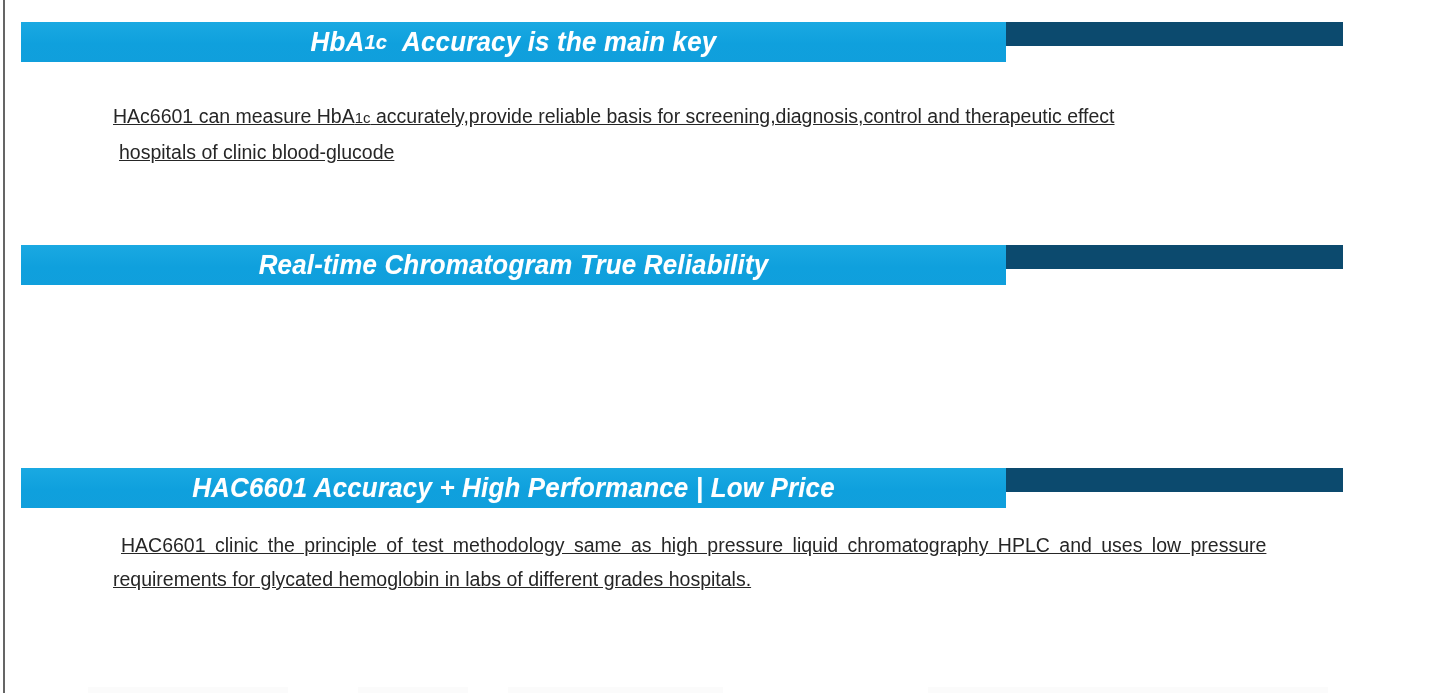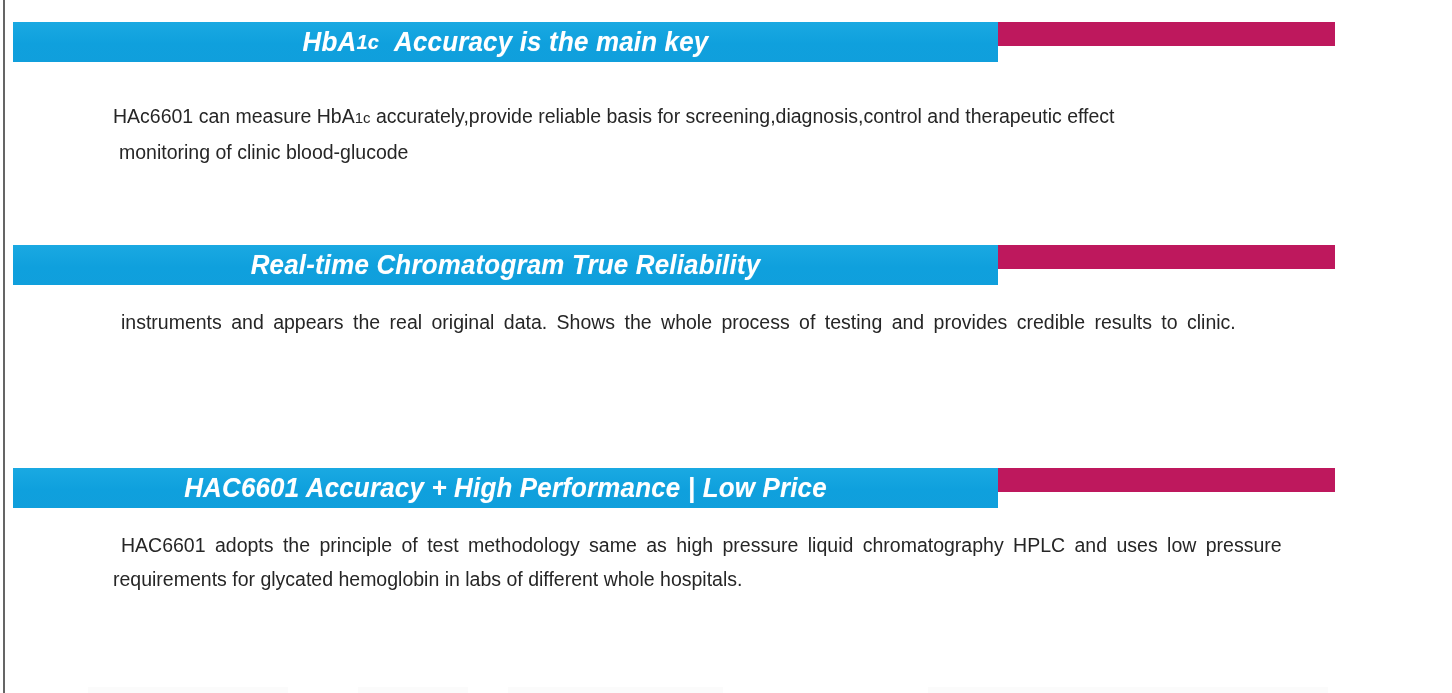--- a/index.html
+++ b/index.html
@@ -35,22 +35,22 @@
   .section {
     position: absolute;
     left: 0;
     width: 1452px;
   }
 
   .banner {
     position: relative;
     height: 24px;
     width: 1322px;
-    margin-left: 13px;
-    background: #be185d;
+    margin-left: 21px;
+    background: #0c4a6e;
     display: block;
   }
 
   .banner-fill {
     position: absolute;
     left: 0;
     top: 0;
     height: 40px;
     width: 985px;
     background: #0fa3df;
@@ -87,20 +87,21 @@
     position: absolute;
     color: #262626;
     font-family: "Liberation Sans", sans-serif;
     font-size: 19.5px;
     line-height: 34px;
   }
 
   .body-copy p {
     margin: 0;
     white-space: nowrap;
+    text-decoration: underline;
   }
 
   .body-copy p.indent-1 { padding-left: 6px; }
   .body-copy p.indent-2 { padding-left: 8px; }
 
   .body-copy .sub {
     font-size: 15px;
     vertical-align: baseline;
   }
 
@@ -132,46 +133,45 @@
 
   <div class="section" style="top:22px;">
 
     <div class="banner">
       <div class="banner-fill"></div>
       <div class="banner-title"><span>HbA</span><span class="sub">1c</span>&nbsp;&nbsp;<span>Accuracy is the main key</span></div>
     </div>
 
     <div class="body-copy" style="left:113px; top:77px;">
       <p><span>HAc6601 can measure HbA</span><span class="sub">1c</span><span> accurately,provide reliable basis for screening,diagnosis,control and therapeutic effect</span></p>
-      <p class="indent-1">monitoring of clinic blood-glucode</p>
+      <p class="indent-1">hospitals of clinic blood-glucode</p>
     </div>
   </div>
 
   <div class="section" style="top:245px;text-align:center;">
 
     <div class="banner">
       <div class="banner-fill"></div>
       <div class="banner-title">Real-time Chromatogram  True Reliability</div>
     </div>
 
     <div class="body-copy" style="left:113px; top:60px;">
-      <p class="indent-2 ws-wide">instruments and appears the real original data. Shows the whole process of testing and provides credible results to clinic.</p>
     </div>
   </div>
 
   <div class="section" style="top:468px;">
 
     <div class="banner">
       <div class="banner-fill"></div>
       <div class="banner-title">HAC6601 Accuracy + High Performance | Low Price</div>
     </div>
 
     <div class="body-copy" style="left:113px; top:60px;">
-      <p class="indent-2 ws-wide">HAC6601 adopts the principle of test methodology same as high pressure liquid chromatography HPLC and uses low pressure</p>
-      <p>requirements for glycated hemoglobin in labs of different whole hospitals.</p>
+      <p class="indent-2 ws-wide">HAC6601 clinic the principle of test methodology same as high pressure liquid chromatography HPLC and uses low pressure</p>
+      <p>requirements for glycated hemoglobin in labs of different grades hospitals.</p>
     </div>
   </div>
 
   <div class="bottom-cutoff">
     <div class="smudge" style="left:88px;  width:200px;"></div>
     <div class="smudge" style="left:358px; width:110px;"></div>
     <div class="smudge" style="left:508px; width:215px;"></div>
     <div class="smudge" style="left:928px; width:400px;"></div>
   </div>
 

